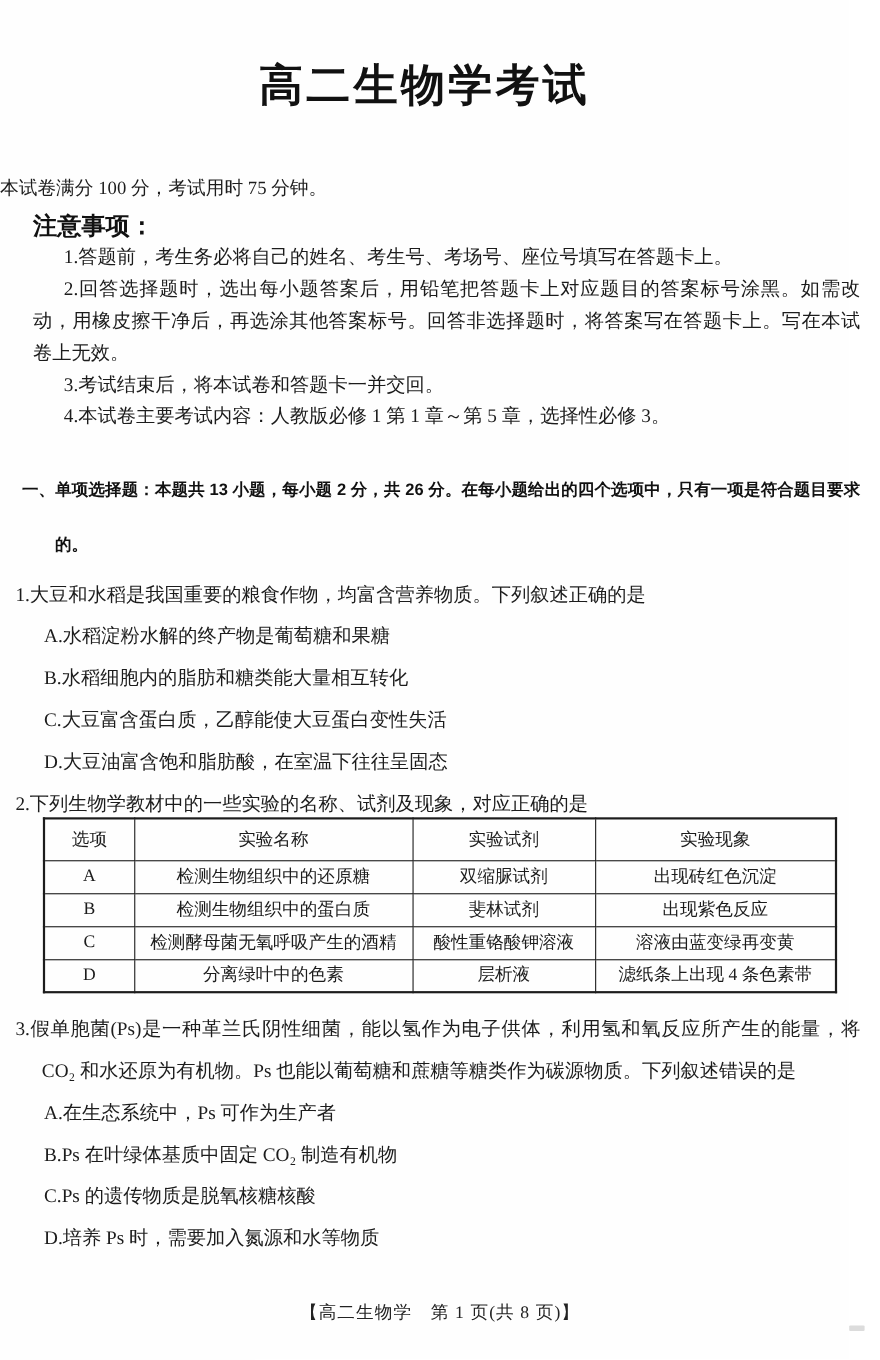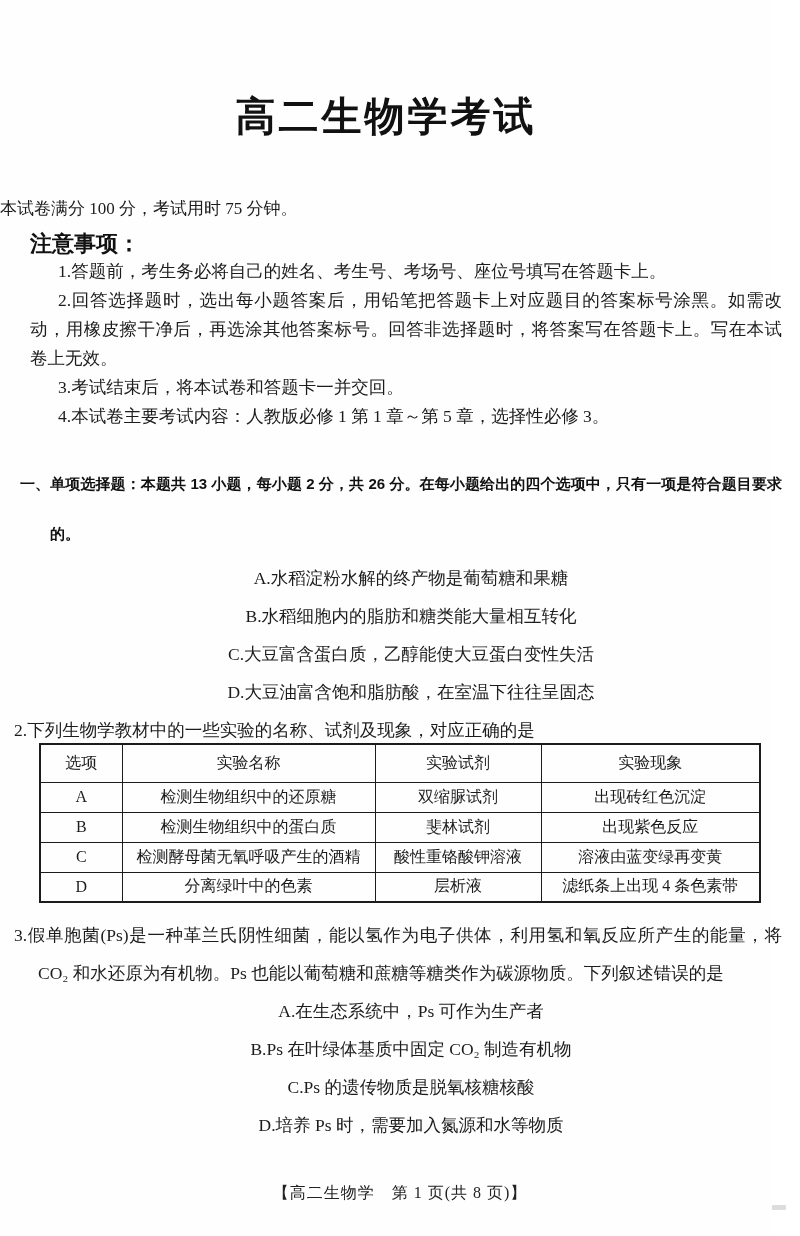--- a/index.html
+++ b/index.html
@@ -7,21 +7,21 @@
   body {
     width: 800px; height: 1236px;
     font-family: "Liberation Serif", "DejaVu Serif", serif;
     color: #1c1c1c;
     overflow: hidden;
   }
   .page {
     position: relative;
     width: 772px; height: 1236px;
     background: #fefefe;
-    padding-top: 92px;
+    padding-top: 54px;
   }
   .title {
     text-align: center;
     font-family: "Liberation Sans", "DejaVu Sans", sans-serif;
     font-weight: 700;
     font-size: 40px;
     line-height: 48px;
     letter-spacing: 3px;
     color: #111;
   }
@@ -68,21 +68,20 @@
     font-size: 17.5px;
     line-height: 38px;
     text-align: justify;
   }
   .q3 { margin-top: 13px; }
   .option {
     margin-left: 40px;
     width: 742px;
     font-size: 17.5px;
     line-height: 38px;
-    text-align: center;
   }
   table.exp-table {
     margin: -6px 0 0 39px;
     width: 720px;
     border-collapse: collapse;
     table-layout: fixed;
     border: 2px solid #1c1c1c;
     font-size: 16px;
     text-align: center;
   }
@@ -125,20 +124,21 @@
   <div class="notice-wrap">
     <div class="notice-head">注意事项：</div>
     <p class="note">1.答题前，考生务必将自己的姓名、考生号、考场号、座位号填写在答题卡上。</p>
     <p class="note">2.回答选择题时，选出每小题答案后，用铅笔把答题卡上对应题目的答案标号涂黑。如需改动，用橡皮擦干净后，再选涂其他答案标号。回答非选择题时，将答案写在答题卡上。写在本试卷上无效。</p>
     <p class="note">3.考试结束后，将本试卷和答题卡一并交回。</p>
     <p class="note">4.本试卷主要考试内容：人教版必修 1 第 1 章～第 5 章，选择性必修 3。</p>
   </div>
 
   <div class="section-head">一、单项选择题：本题共 13 小题，每小题 2 分，共 26 分。在每小题给出的四个选项中，只有一项是符合题目要求的。</div>
 
+  <div class="question">1.大豆和水稻是我国重要的粮食作物，均富含营养物质。下列叙述正确的是</div>
   <div class="option">A.水稻淀粉水解的终产物是葡萄糖和果糖</div>
   <div class="option">B.水稻细胞内的脂肪和糖类能大量相互转化</div>
   <div class="option">C.大豆富含蛋白质，乙醇能使大豆蛋白变性失活</div>
   <div class="option">D.大豆油富含饱和脂肪酸，在室温下往往呈固态</div>
 
   <div class="question">2.下列生物学教材中的一些实验的名称、试剂及现象，对应正确的是</div>
 
   <table class="exp-table">
     <colgroup>
       <col style="width:82px">

